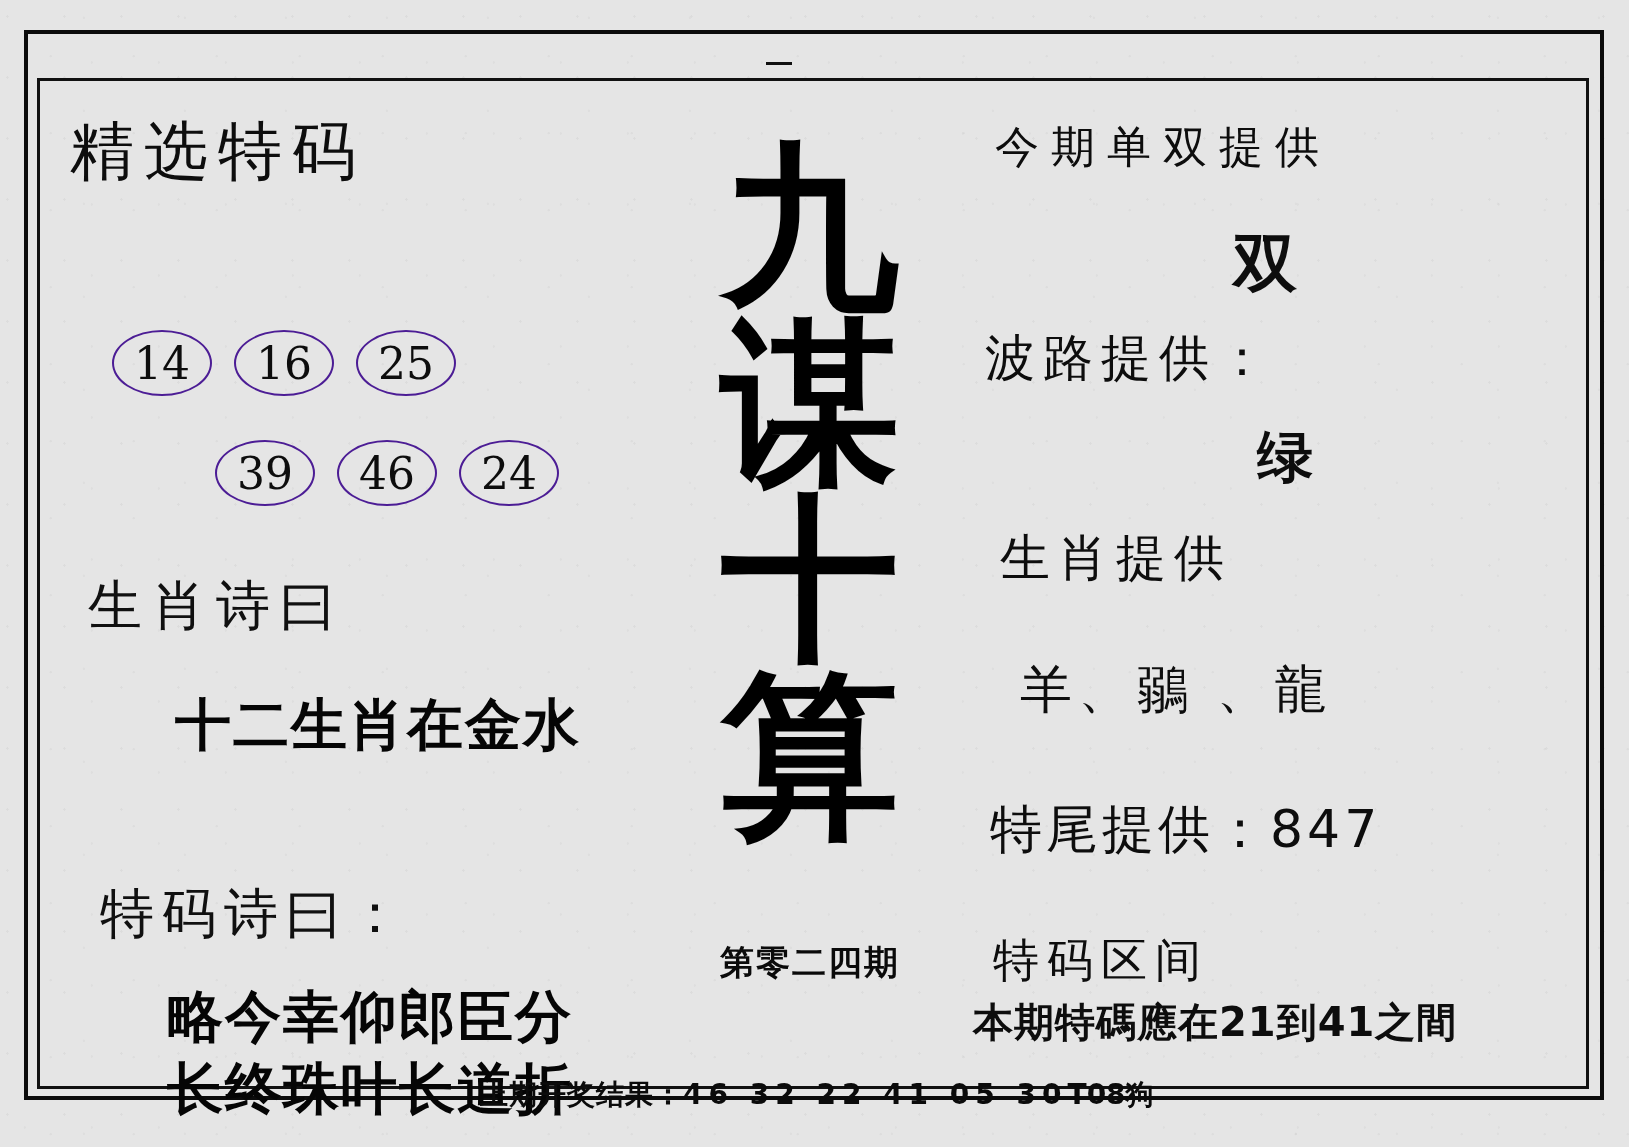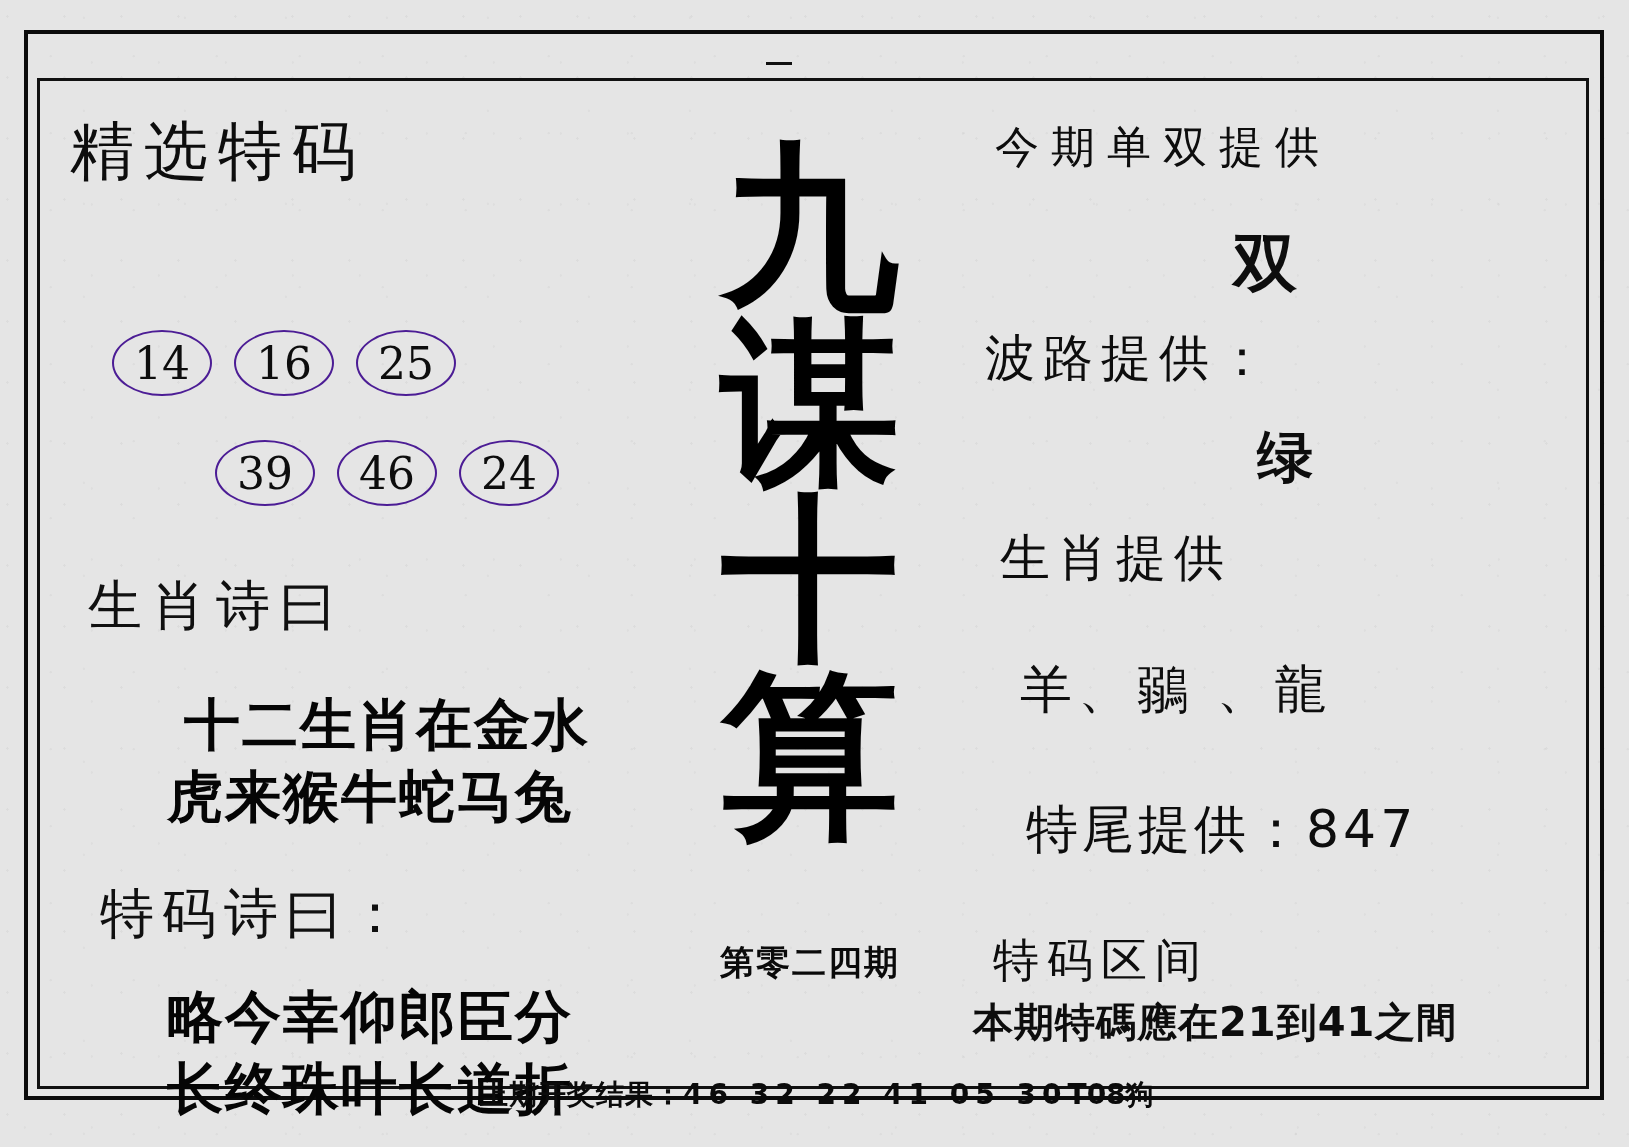--- a/index.html
+++ b/index.html
@@ -115,21 +115,21 @@
   .poem {
     position: absolute;
     width: 100%;
     text-align: center;
     font-size: 56px;
     font-weight: bold;
     letter-spacing: 2px;
     color: #050505;
     white-space: nowrap;
   }
-  .poem-1 { top: 588px; left: 17px; }
+  .poem-1 { top: 588px; left: 8px; }
   .poem-2 { top: 660px; left: 0; }
   .label-tema-shi {
     position: absolute;
     left: 40px;
     top: 778px;
     font-size: 54px;
     letter-spacing: 8px;
     color: #101010;
     white-space: nowrap;
   }
@@ -212,21 +212,20 @@
     left: 45px;
     top: 555px;
     font-size: 52px;
     letter-spacing: 6px;
   }
   .r-weitg {
     left: 15px;
     top: 695px;
     font-size: 52px;
     letter-spacing: 4px;
-    margin-left: 36px;
   }
   .r-qujian-label {
     left: 18px;
     top: 830px;
     font-size: 46px;
     letter-spacing: 8px;
   }
   .r-qujian-text {
     left: -2px;
     top: 895px;
@@ -273,21 +272,20 @@
 
     <div class="ball-row ball-row-2">
       <div class="ball">39</div>
       <div class="ball">46</div>
       <div class="ball">24</div>
     </div>
 
     <div class="label-shengxiao-shi">生肖诗曰</div>
 
     <div class="poem poem-1">十二生肖在金水</div>
-    <div class="poem poem-2">虎来猴牛蛇马兔</div>
 
     <div class="label-tema-shi">特码诗曰：</div>
 
     <div class="poem poem-3">略今幸仰郎臣分</div>
     <div class="poem poem-4">长终珠叶长道折</div>
   </div>
 
   <div class="center-col">
     <div class="big-char">九</div>
     <div class="big-char">谋</div>

